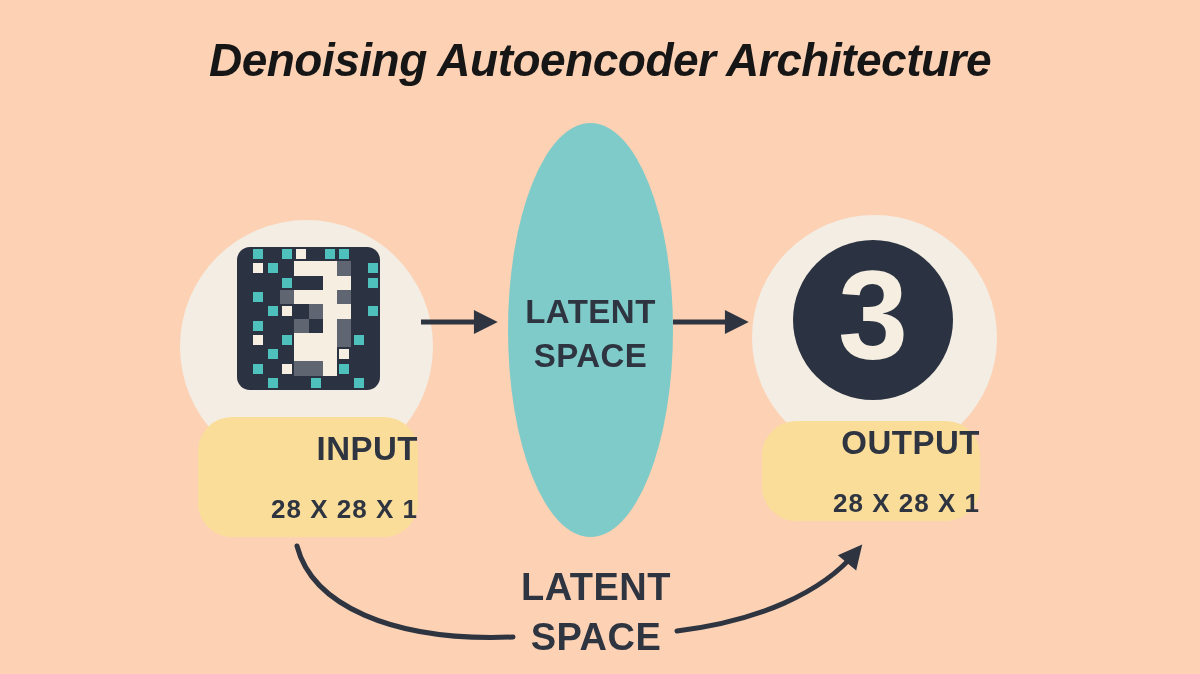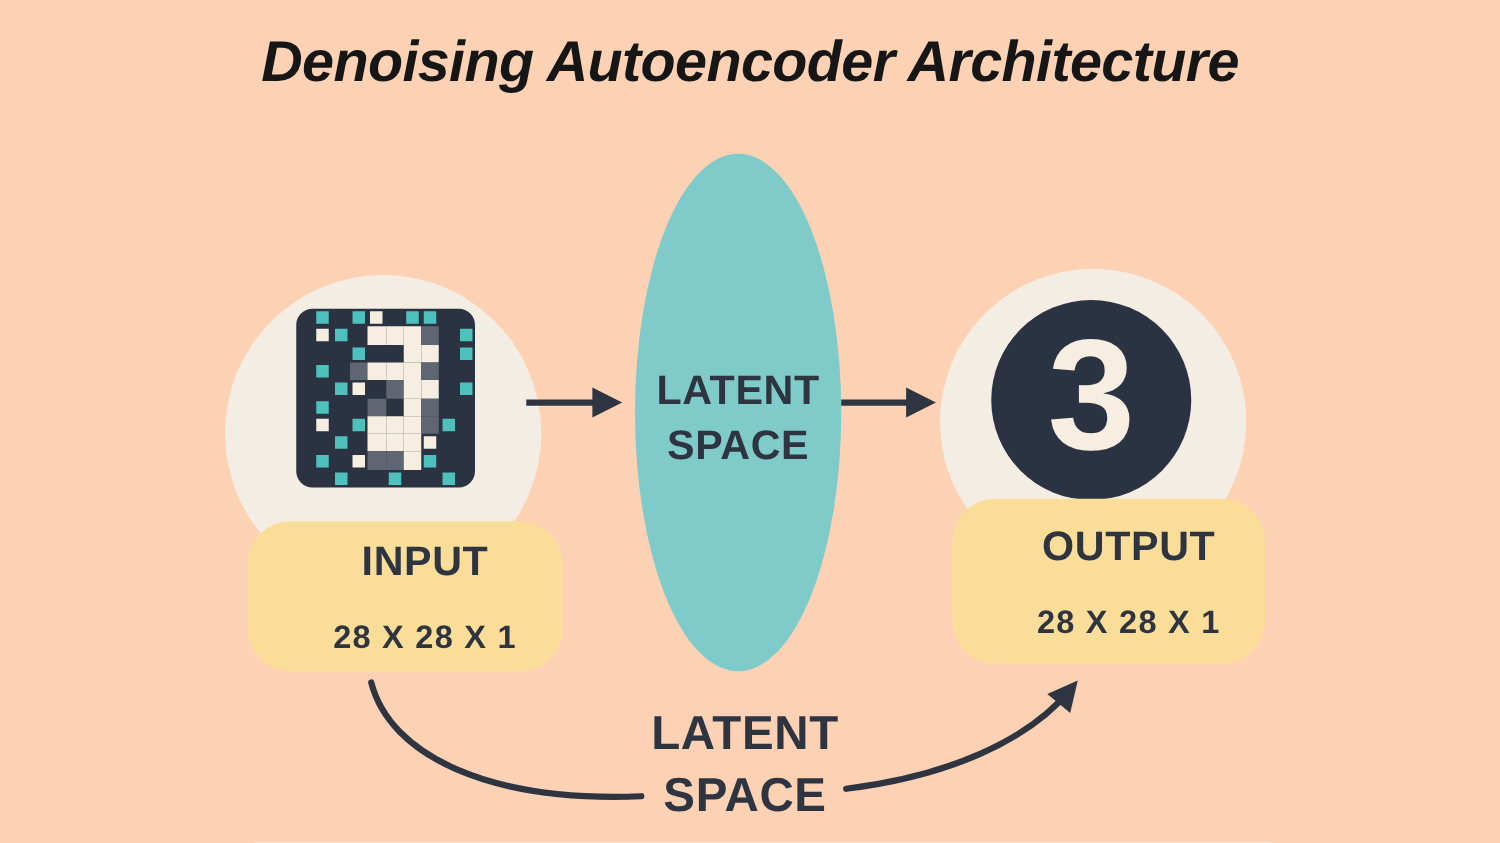--- a/index.html
+++ b/index.html
@@ -9,21 +9,21 @@
     background:var(--background,#FCD1B4);
     overflow:hidden;
     font-family:"Liberation Sans", sans-serif;
   }
   .title{
     position:absolute;top:22px;left:0;right:0;
     text-align:center;
     font-size:46px;font-weight:800;font-style:italic;
     letter-spacing:-0.5px;
     color:var(--title,#161616);
-    margin:0;
+    margin:11px;
   }
   .stage-circle{
     position:absolute;border-radius:50%;
     background:var(--circle,#F3EDE3);
   }
   .circle-left{left:180px;top:220px;width:253px;height:253px;}
   .circle-right{left:752px;top:215px;width:245px;height:245px;}
   .pixel-square{
     position:absolute;left:237px;top:247px;
     width:143px;height:143px;
@@ -57,26 +57,25 @@
   .latent-ellipse .ln{
     font-size:33px;font-weight:800;line-height:44px;
     letter-spacing:0.5px;
     color:var(--text-dark,#2E3541);
     transform:translateY(4px);
   }
   .io-box{
     position:absolute;
     background:var(--box,#FBDD9A);
     border-radius:34px;
-    display:flex;flex-direction:column;align-items:center;justify-content:center;
+    display:flex;flex-direction:column;align-items:flex-end;justify-content:center;
     gap:26px;
-    padding-left:32px;
   }
   .box-input{left:198px;top:417px;width:220px;height:120px;}
-  .box-output{left:762px;top:399px;width:218px;height:132px;}
+  .box-output{left:762px;top:421px;width:218px;height:100px;}
   .io-label{font-size:33px;font-weight:800;color:var(--text-dark,#2E3541);letter-spacing:0.5px;}
   .io-dims{font-size:26px;font-weight:700;color:var(--text-dark,#2E3541);letter-spacing:1px;}
   .arrow-layer{position:absolute;left:0;top:0;width:1200px;height:674px;pointer-events:none;}
   .bottom-label{
     position:absolute;left:444px;top:562px;width:304px;
     text-align:center;
   }
   .bottom-label .ln{
     font-size:38px;font-weight:800;line-height:50px;
     color:var(--text-dark,#2E3541);

